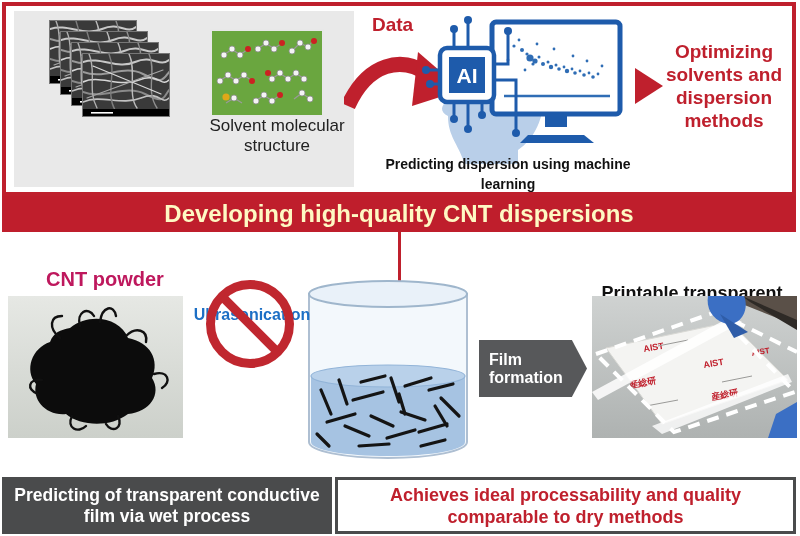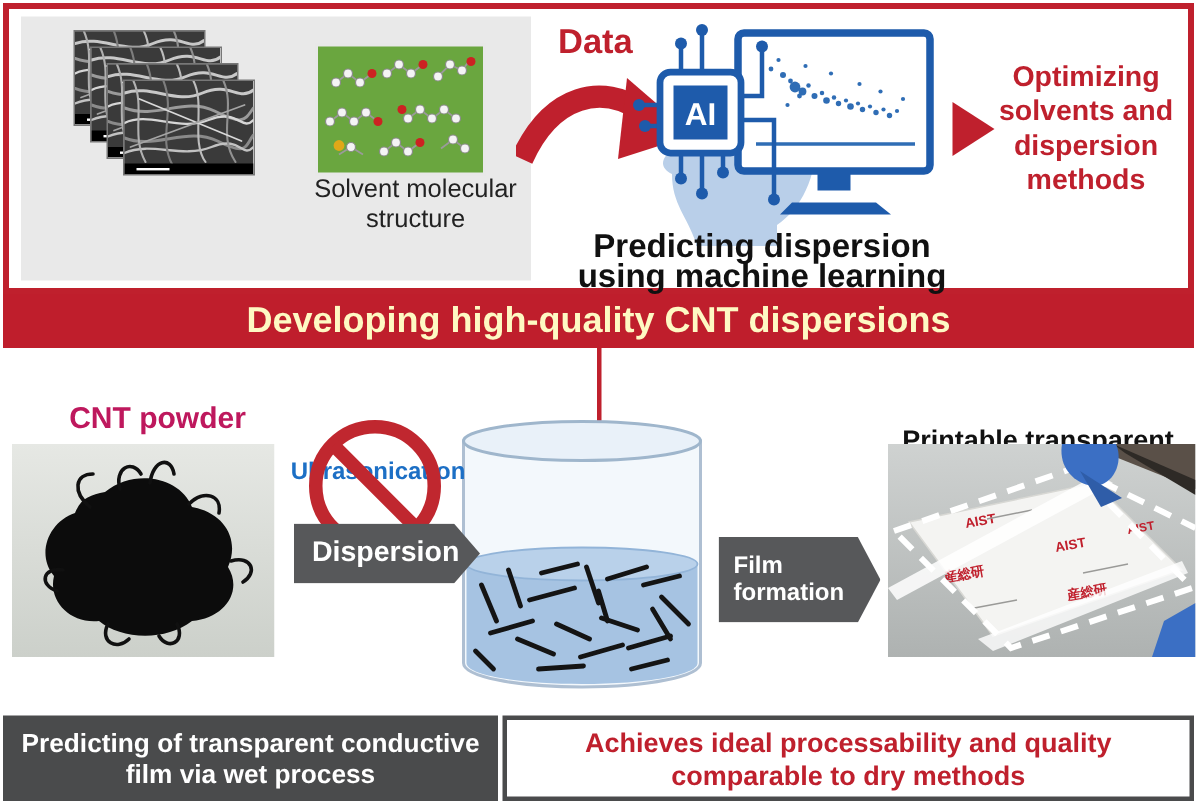--- a/index.html
+++ b/index.html
@@ -5,23 +5,23 @@
   html,body{margin:0;padding:0;background:#fff;}
   #app{position:relative;width:800px;height:536px;background:#fff;overflow:hidden;
        font-family:"Liberation Sans",sans-serif;color:#1a1a1a;}
   .abs{position:absolute;}
   
   #top-box{left:2px;top:2px;width:794px;height:194px;border:4px solid #bf202d;
            box-sizing:border-box;background:#fff;}
   #gray-panel{left:8px;top:5px;width:340px;height:176px;background:#e9e9e9;}
   .sem{position:absolute;width:86px;height:62px;box-shadow:0 0 0 1px #777;}
   .cap{position:absolute;text-align:center;font-size:17px;line-height:20px;color:#222;}
-  #data-label{left:366px;top:8px;font-size:23px;font-weight:bold;color:#bf202d;}
+  #data-label{left:366px;top:8px;font-size:19px;font-weight:bold;color:#bf202d;}
   #predict-cap{left:372px;top:148px;width:260px;text-align:center;
-               font-size:22px;line-height:20px;font-weight:bold;color:#111;}
+               font-size:14px;line-height:20px;font-weight:bold;color:#111;}
   #red-tri{left:629px;top:62px;width:0;height:0;border-left:28px solid #bf202d;
            border-top:18px solid transparent;border-bottom:18px solid transparent;}
   #optimizing{left:652px;top:34px;width:132px;text-align:center;
               font-size:19px;line-height:23px;font-weight:bold;color:#bf202d;}
   
   #banner{left:2px;top:196px;width:794px;height:36px;background:#bf1e2c;color:#fef9c3;
           font-size:24px;font-weight:bold;display:flex;align-items:center;justify-content:center;}
   #drop-line{left:398px;top:232px;width:3px;height:156px;background:#bf202d;}
   #drop-dot{left:393px;top:385px;width:12px;height:12px;border-radius:50%;background:#bf202d;}
   
@@ -31,21 +31,21 @@
                font-weight:bold;color:#1c6fc5;z-index:1;}
   #prohibit{left:206px;top:280px;width:70px;height:70px;border:9px solid #c0272f;
             border-radius:50%;z-index:2;background:transparent;}
   #prohibit::after{content:"";position:absolute;left:-4px;top:31px;width:78px;height:9px;
             background:#c0272f;transform:rotate(45deg);}
   .gray-arrow{background:#57585a;color:#fff;font-weight:bold;
               clip-path:polygon(0 0,86% 0,100% 50%,86% 100%,0 100%);
               display:flex;align-items:center;z-index:3;}
   #dispersion-arrow{left:196px;top:349px;width:124px;height:40px;font-size:19px;
                     justify-content:flex-start;padding-left:12px;box-sizing:border-box;}
-  #film-arrow{left:479px;top:358px;width:108px;height:57px;font-size:16px;line-height:18px;
+  #film-arrow{left:479px;top:340px;width:108px;height:57px;font-size:16px;line-height:18px;
               padding-left:10px;box-sizing:border-box;}
   #beaker{left:301px;top:274px;}
   #printable-label{left:586px;top:244px;width:212px;text-align:center;
                    font-size:18px;line-height:21px;font-weight:bold;color:#111;margin-top:39px;}
   #film-photo{left:592px;top:296px;}
   
   #bottom-left{left:2px;top:477px;width:330px;height:57px;background:#4a4b4c;color:#fff;
                display:flex;align-items:center;justify-content:center;text-align:center;
                font-size:17.5px;line-height:21px;font-weight:bold;}
   #bottom-right{left:335px;top:477px;width:461px;height:57px;background:#fff;
@@ -262,23 +262,20 @@
       <path d="M146,78 C160,74 164,86 154,92"></path>
       <path d="M34,84 C20,82 18,94 30,98"></path>
       <path d="M64,120 C58,132 70,138 78,130"></path>
       <path d="M110,120 C116,132 104,138 98,128"></path>
     </g>
   </svg>
 
   <div class="abs" id="ultra-label">Ultrasonication</div>
   <div class="abs" id="prohibit"></div>
 
-  <div class="abs gray-arrow" id="dispersion-arrow">
-    <span>Dispersion</span>
-  </div>
 
   <svg class="abs" id="beaker" width="174" height="192" viewBox="0 0 174 192">
     <path d="M8,20 L8,168 C8,177 43,184 87,184 C131,184 166,177 166,168 L166,20 Z" fill="#f3f8fc" stroke="#aebfd2" stroke-width="2"></path>
     <ellipse cx="87" cy="20" rx="79" ry="13" fill="#e9f1f9" stroke="#9fb6cc" stroke-width="2"></ellipse>
     <path d="M10,102 L10,168 C10,176 44,182 87,182 C130,182 164,176 164,168 L164,102 Z" fill="#a6c3e2"></path>
     <ellipse cx="87" cy="102" rx="77" ry="11" fill="#b9d1ea" stroke="#92b4d8" stroke-width="1.2"></ellipse>
     <g stroke="#141414" stroke-width="3.2" stroke-linecap="round">
       <line x1="20" y1="116" x2="30" y2="140"></line>
         <line x1="38" y1="106" x2="46" y2="130"></line>
       <line x1="52" y1="126" x2="82" y2="118"></line>

